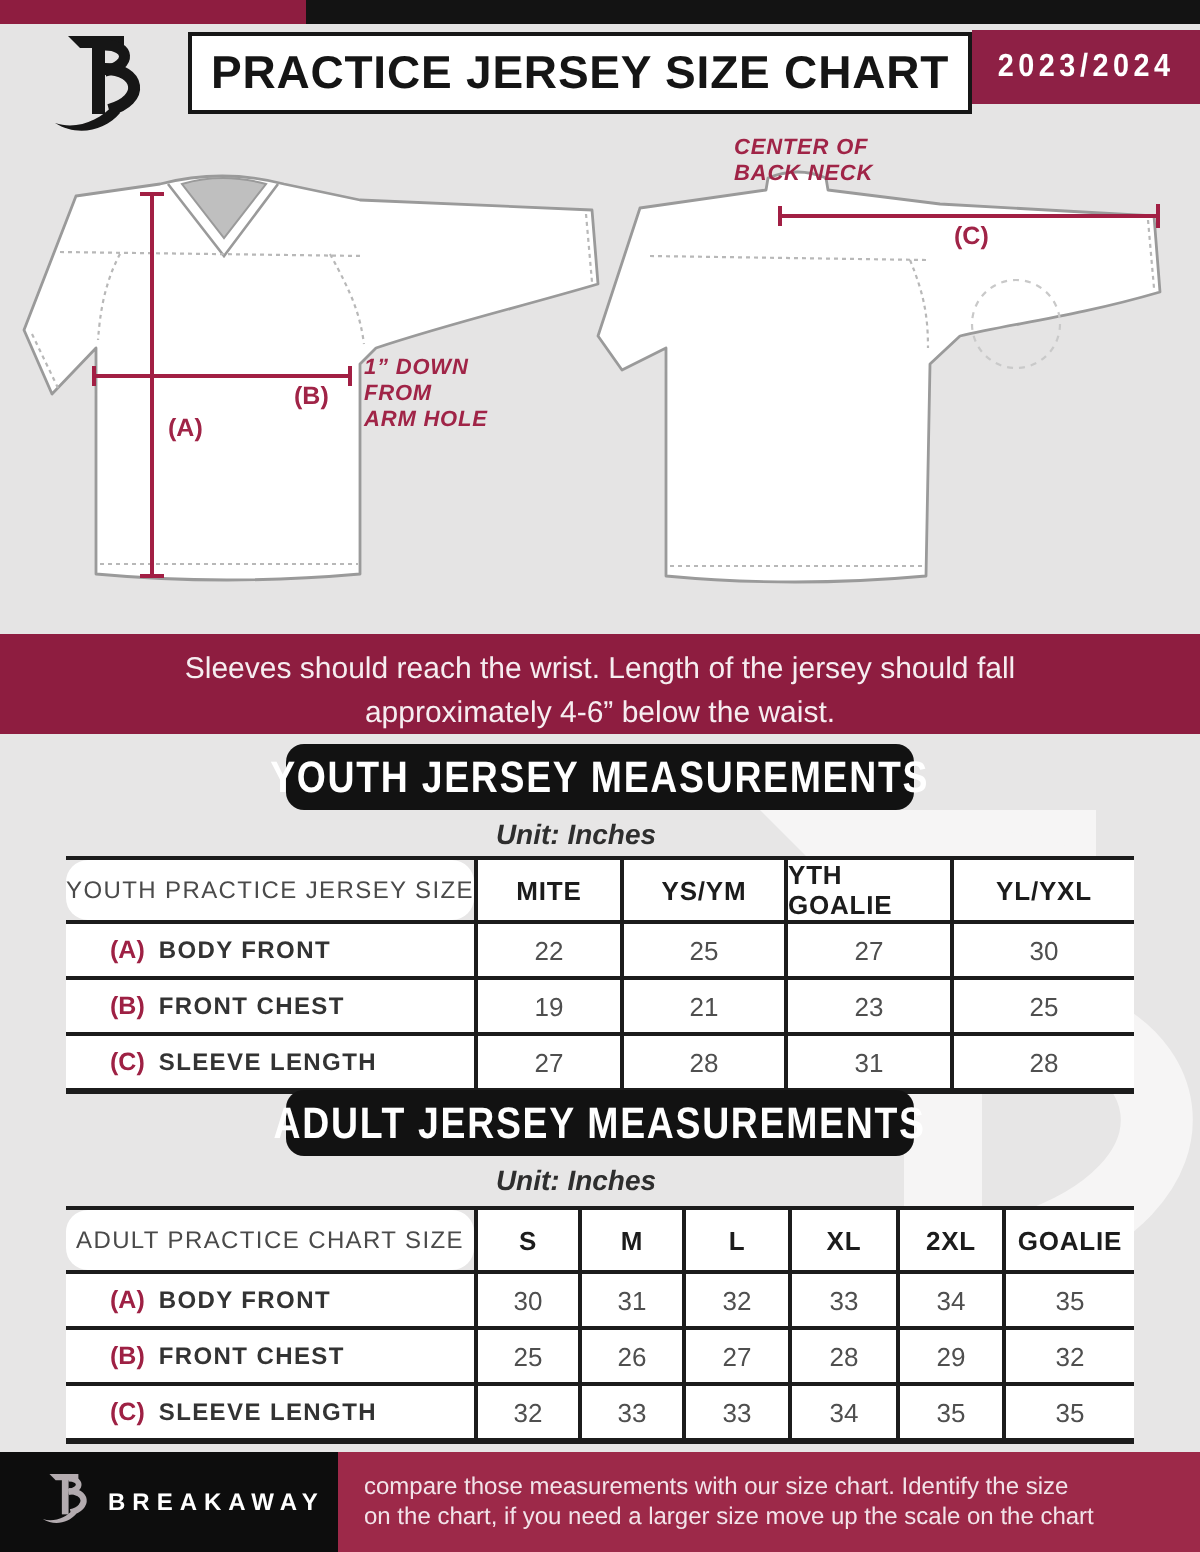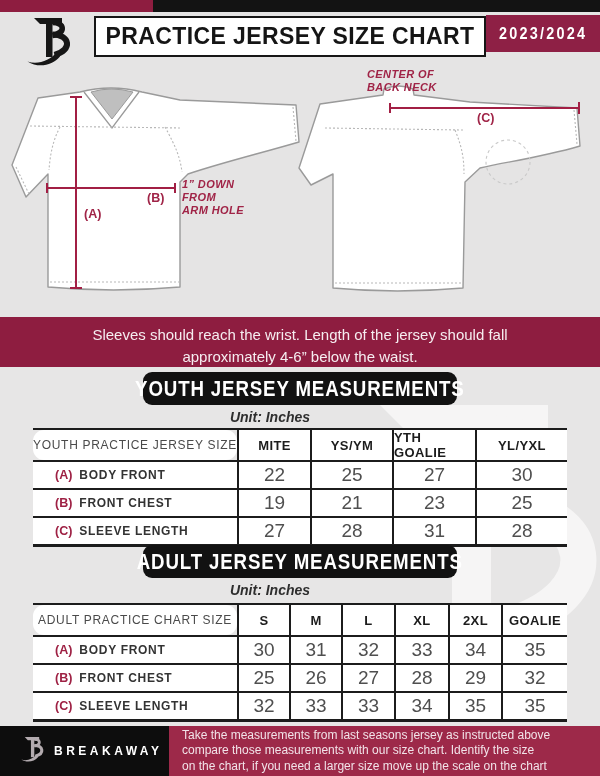--- a/index.html
+++ b/index.html
@@ -33,31 +33,31 @@
     display:flex;flex-direction:column;align-items:center;justify-content:flex-end;}
   .notice div{color:#f6edf0;font-size:15px;line-height:21.5px;text-align:center;}
 
   
   .lower{position:absolute;top:367px;left:0;width:600px;height:359px;background:#e7e6e6;overflow:hidden;}
   .watermark{position:absolute;right:-36px;top:26px;width:320px;height:360px;color:#f6f5f5;z-index:0;}
 
   .pill{position:absolute;left:50%;transform:translateX(-50%);width:314px;height:33px;background:#121212;
     border-radius:9px;display:flex;align-items:center;justify-content:center;z-index:2;}
   .pill span{color:#fff;font-weight:800;font-size:22px;letter-spacing:1px;transform:scaleX(.85);white-space:nowrap;}
-  .unit{position:absolute;left:0;width:540px;text-align:center;font-style:italic;font-weight:700;
+  .unit{position:absolute;left:18px;width:540px;text-align:center;font-style:italic;font-weight:700;
     font-size:14px;color:#2e2e2e;z-index:2;}
 
   .mtable{position:absolute;left:33px;width:534px;z-index:2;}
   .trow{display:grid;height:26px;border-bottom:2px solid #1c1c1c;}
   .trow.head{height:30px;border-top:2px solid #1c1c1c;}
   .trow.last{border-bottom:3px solid #1c1c1c;}
   .yrow{grid-template-columns:204px 73px 82px 83px 92px;}
   .arow{grid-template-columns:204px 52px 52px 53px 54px 53px 66px;}
   .cell{display:flex;align-items:center;justify-content:center;background:#ffffff;}
-  .cell.val{border-left:2px solid #1c1c1c;font-size:19px;color:#4f4f4f;}
+  .cell.val{border-left:2px solid #1c1c1c;font-size:13px;color:#4f4f4f;}
   .cell.colhead{border-left:2px solid #1c1c1c;font-weight:700;font-size:13px;color:#1c1c1c;letter-spacing:.4px;}
   .cell.sizehead{font-size:12px;color:#4a4a4a;letter-spacing:.7px;border-radius:11px;}
   .cell.rowlabel{justify-content:flex-start;padding-left:22px;}
   .rkey{color:#9e2144;font-weight:800;font-size:12.5px;margin-right:7px;}
   .rlabel{font-size:12px;font-weight:700;color:#333;letter-spacing:.7px;}
 
   
   .footer{position:absolute;top:726px;left:0;width:600px;height:50px;}
   .footer .fblack{position:absolute;left:0;top:0;width:169px;height:50px;background:#0d0d0d;
     display:flex;align-items:center;padding-left:20px;box-sizing:border-box;}
@@ -258,19 +258,18 @@
   </div>
 
   <div class="footer">
     <div class="fblack">
       <svg class="logo-foot" viewBox="0 0 100 120">
           <use href="#monogram"></use>
         </svg>
       <span class="brand">BREAKAWAY</span>
     </div>
     <div class="fmaroon">
-      <div>Take the measurements from last seasons jersey as instructed above</div>
       <div>compare those measurements  with our size chart. Identify the size</div>
       <div>on the chart, if you need a larger size move up the scale on the chart</div>
     </div>
   </div>
 
 </div>
 
 </body></html>

